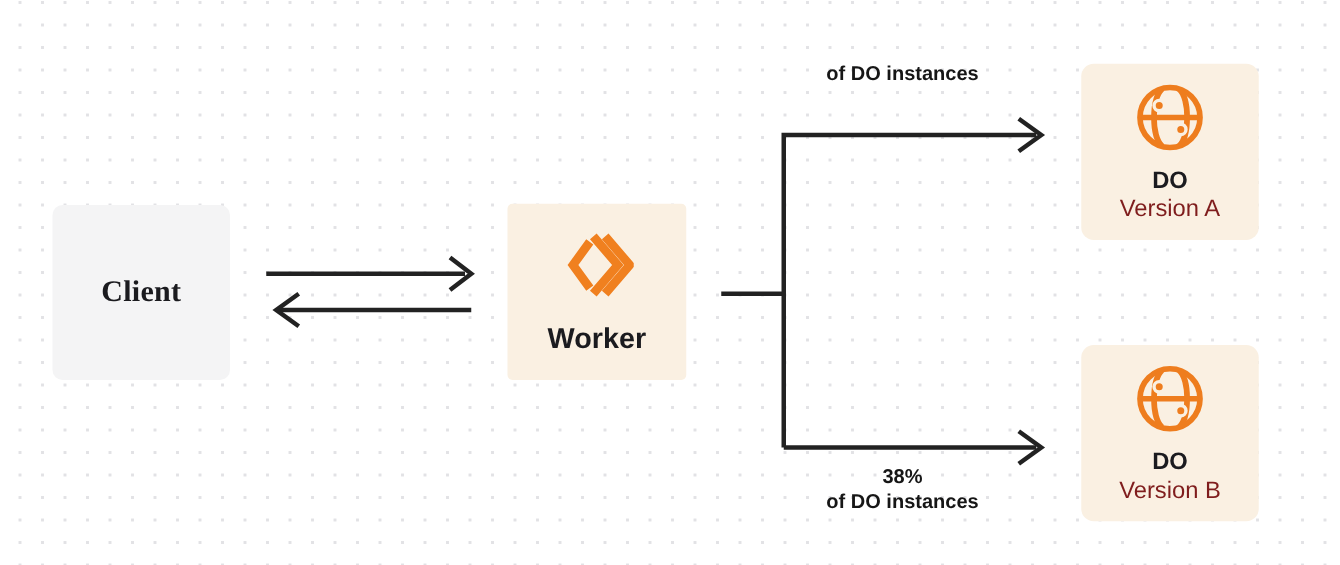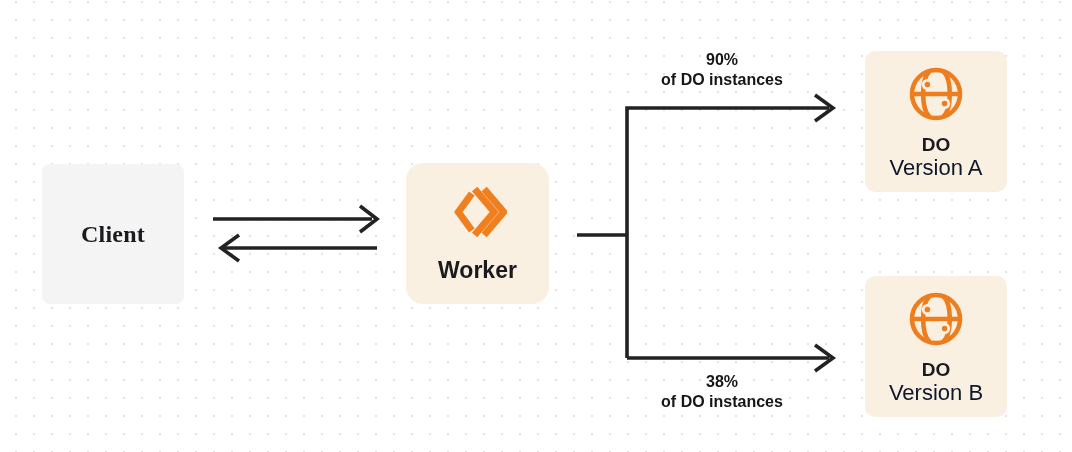--- a/index.html
+++ b/index.html
@@ -8,28 +8,28 @@
     background-color:#ffffff;
     background-image:radial-gradient(circle,#e2e2e5 1.15px,rgba(0,0,0,0) 1.35px);
     background-size:18px 18px;background-position:7px 11px;
     font-family:"Liberation Sans",sans-serif;color:#18181b;
   }
   .edges{position:absolute;left:0;top:0;width:1072px;height:452px;}
   .edges path{stroke:#222222;stroke-width:3.6;fill:none;stroke-linejoin:miter;stroke-linecap:butt;}
   .node{position:absolute;display:flex;flex-direction:column;align-items:center;justify-content:center;box-sizing:border-box;}
   .node-client{left:42px;top:164px;width:142px;height:140px;background:#f4f4f5;border-radius:8px;font-family:Liberation Serif, serif;}
   .node-client .big-label{font-size:24px;font-weight:700;letter-spacing:.2px;color:#1b1b1f;}
-  .node-worker{left:406px;top:163px;width:143px;height:141px;background:#faf0e2;border-radius:17px;gap:17px;}
+  .node-worker{left:406px;top:163px;width:143px;height:141px;background:#faf0e2;border-radius:4px;gap:17px;}
   .node-worker .big-label{font-size:23px;font-weight:700;color:#1b1b1f;}
   .node-do{left:865px;width:142px;height:141px;background:#faf0e2;border-radius:10px;}
   .node-do-a{top:51px;}
   .node-do-b{top:276px;}
   .node-do .icon{margin-bottom:11px;}
   .do-title{font-size:19px;font-weight:700;line-height:21px;color:#1b1b1f;}
-  .do-subtitle{font-size:22px;font-weight:400;line-height:20px;margin-top:3px;color:#0f172a;}
+  .do-subtitle{font-size:19px;font-weight:400;line-height:20px;margin-top:3px;color:#7f1d1d;}
   .icon{display:block;line-height:0;}
   .edge-label{position:absolute;width:240px;text-align:center;font-size:16px;font-weight:700;line-height:20px;color:#161616;}
   .edge-label-a{left:602px;top:50px;}
   .edge-label-b{left:602px;top:372px;}
 </style>
 </head>
 <body>
 
 <div class="canvas">
 
@@ -61,21 +61,20 @@
           <path d="M39 17 L15 50 L39 83"></path>
           <path d="M44 9 L79 50 L44 91"></path>
           <path d="M61 9 L96 50 L61 91"></path>
         </g>
       </svg>
     </span>
     <span class="big-label">Worker</span>
   </div>
 
   <div class="edge-label edge-label-a">
-    <div>90%</div>
     <div>of DO instances</div>
   </div>
 
   <div class="edge-label edge-label-b">
     <div>38%</div>
     <div>of DO instances</div>
   </div>
 
   <div class="node node-do node-do-a">
     <span class="icon">

